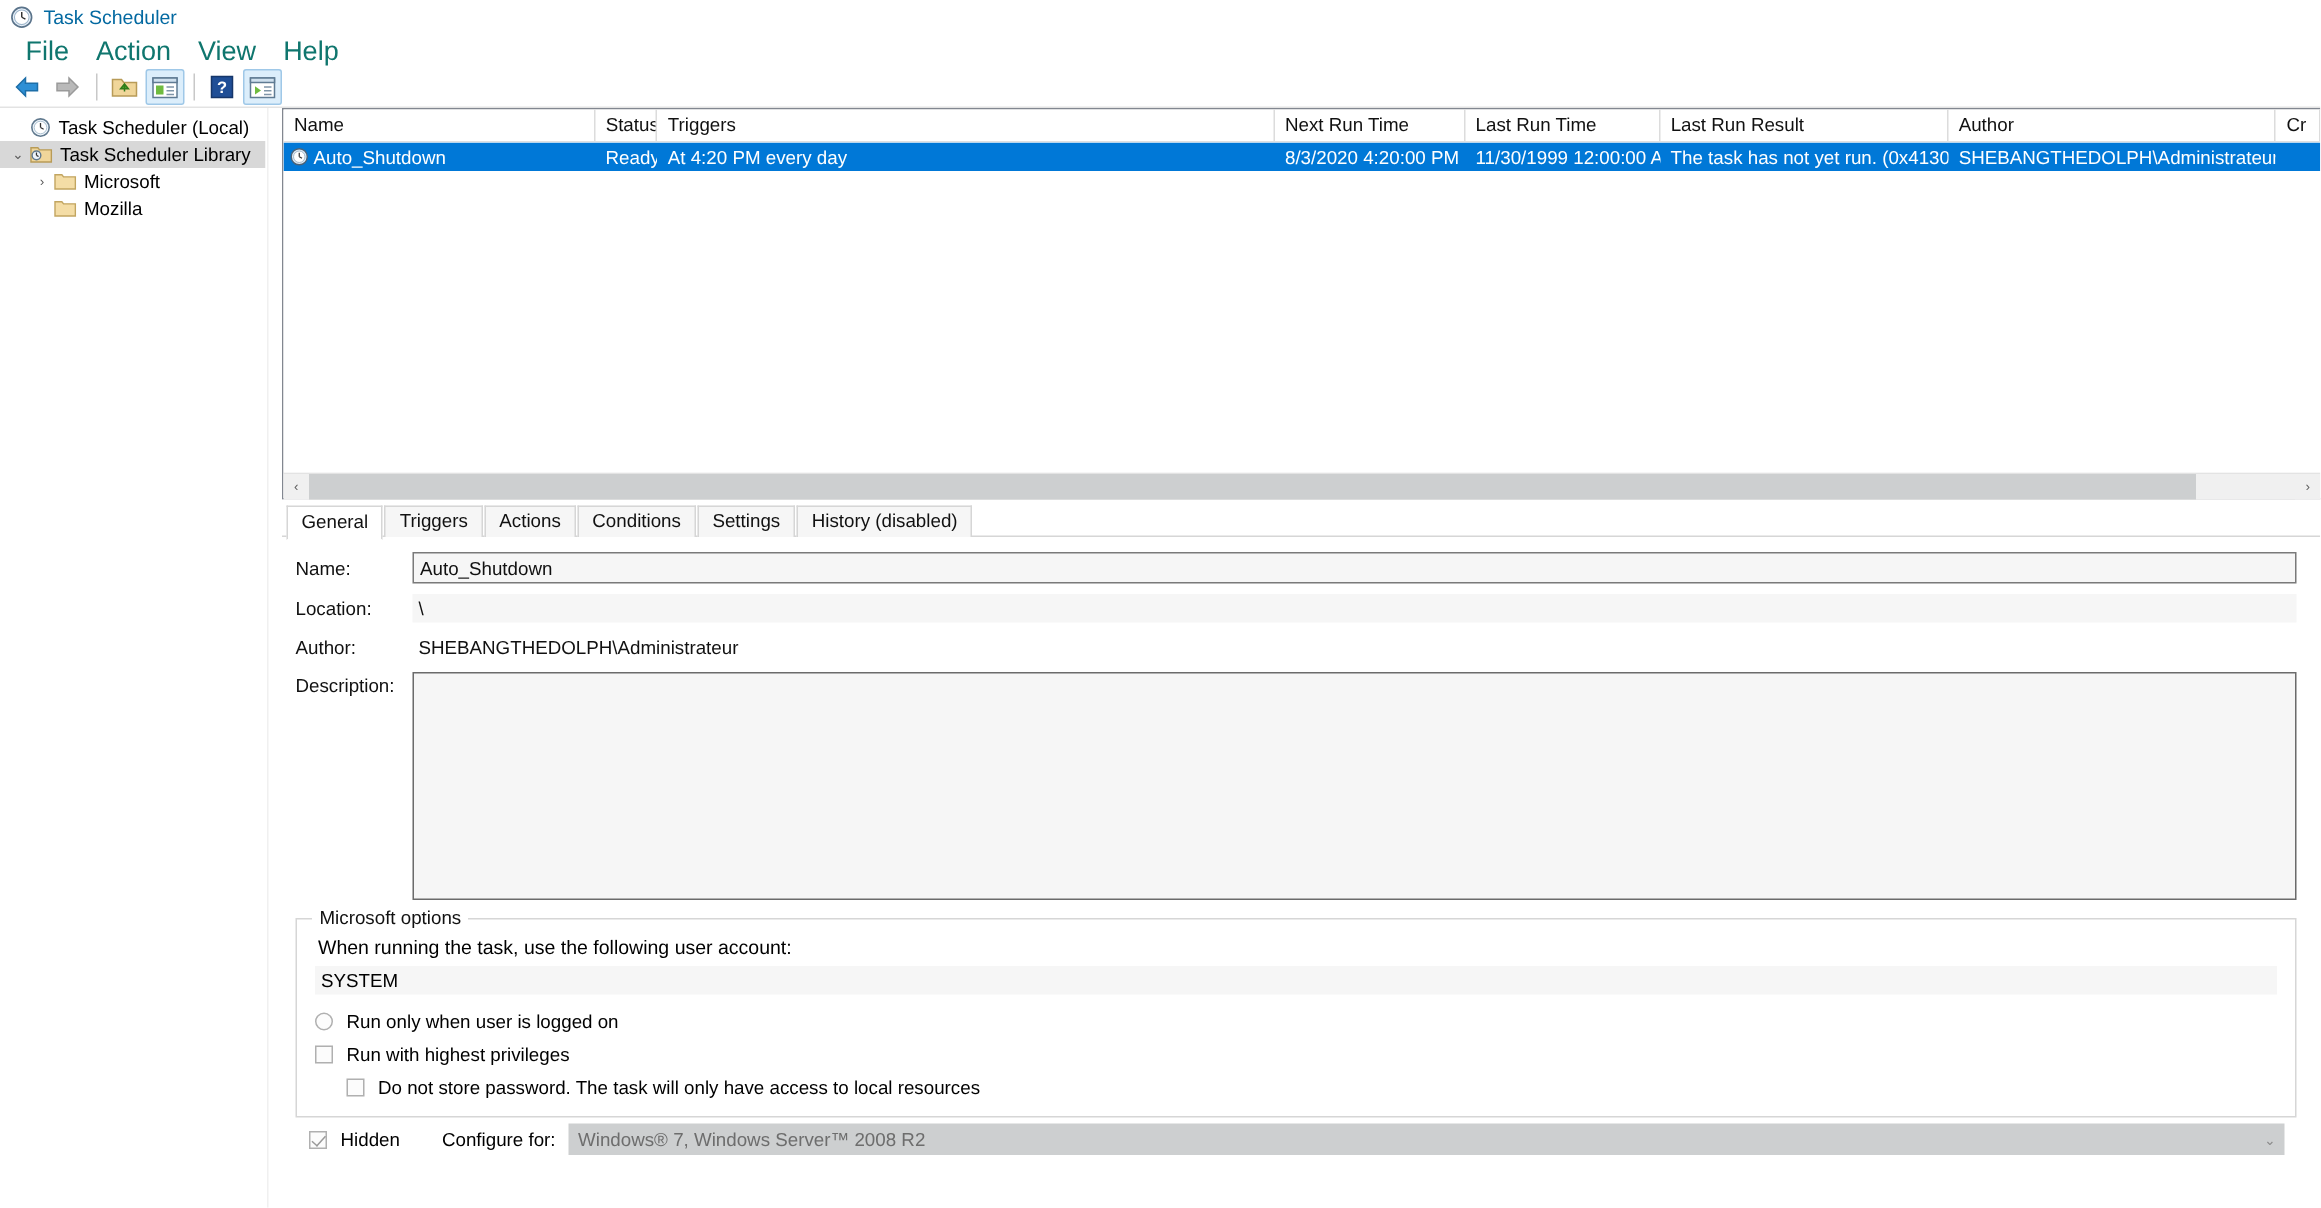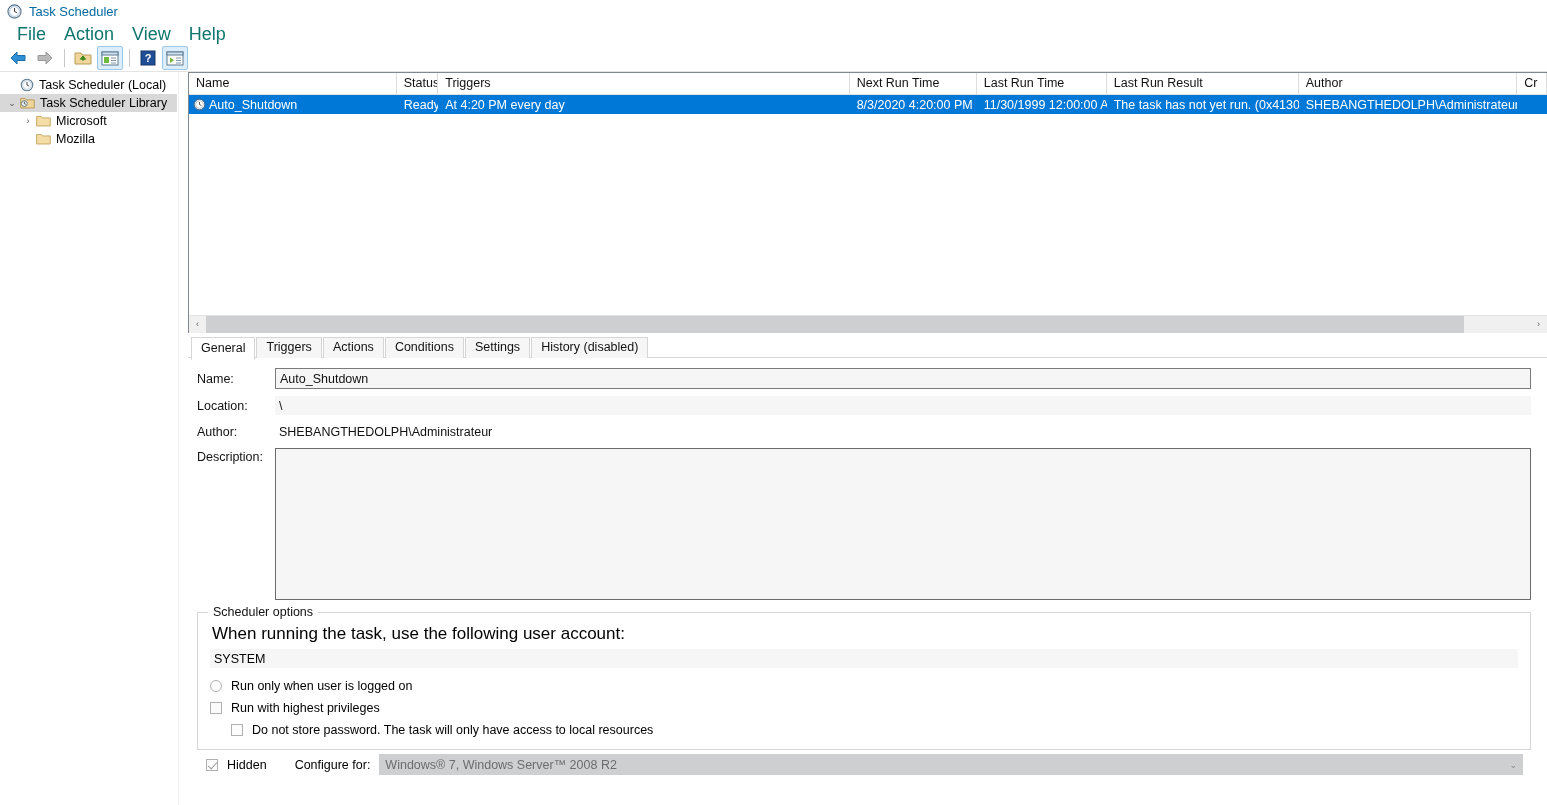--- a/index.html
+++ b/index.html
@@ -268,21 +268,21 @@
     position: relative;
   }
   .groupbox > .legend {
     position: absolute;
     top: -8px; left: 10px;
     background: #ffffff;
     padding: 0 5px;
     font-size: 12.5px;
     color: #111;
   }
-  .gb-text { font-size: 17px; margin: 1px 0 5px 2px; }
+  .gb-text { font-size: 13px; margin: 1px 0 5px 2px; }
   .account-field {
     background: #f6f6f6;
     height: 19px;
     display: flex;
     align-items: center;
     padding: 0 4px;
     font-size: 12.5px;
     margin-bottom: 7px;
   }
 
@@ -555,21 +555,21 @@
           <div class="flabel">Author:</div>
           <div class="fstatic plain">SHEBANGTHEDOLPH\Administrateur</div>
         </div>
 
         <div class="frow top-align">
           <div class="flabel">Description:</div>
           <div class="ftextarea"></div>
         </div>
 
         <div class="groupbox">
-          <div class="legend">Scheduler options</div>
+          <div class="legend">Microsoft options</div>
 
           <div class="gb-text">When running the task, use the following user account:</div>
 
           <div class="account-field">SYSTEM</div>
 
           <div class="optrow">
             <span class="radio"></span>
             <span>Run only when user is logged on</span>
           </div>
 

